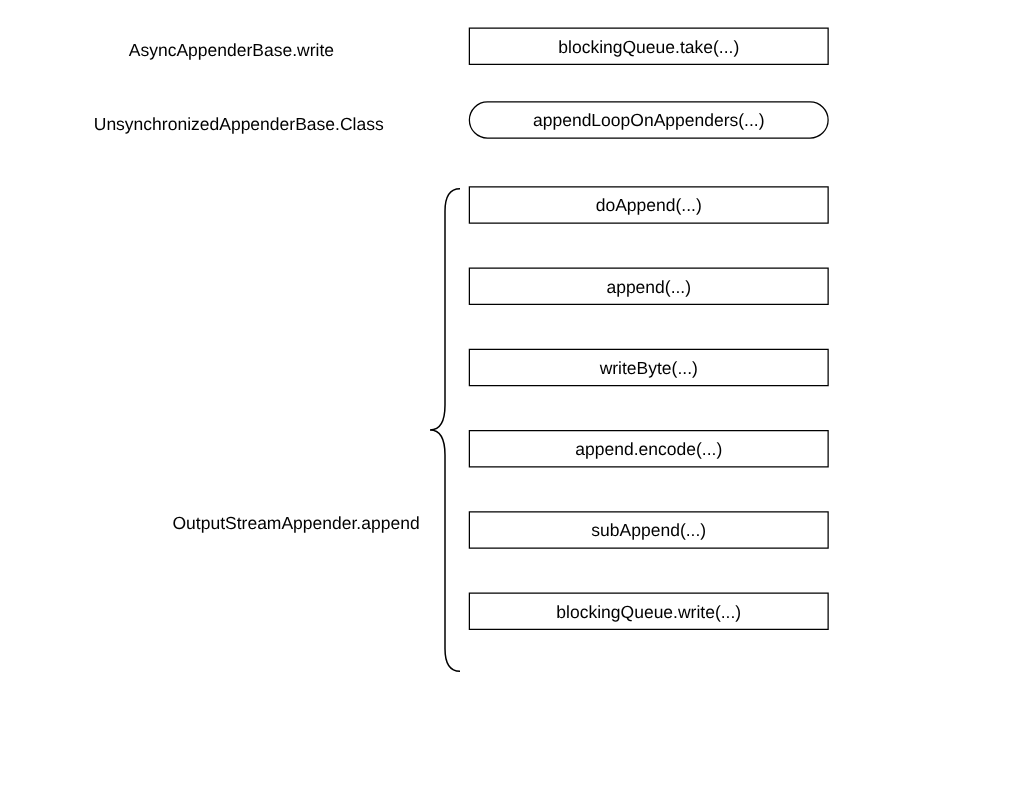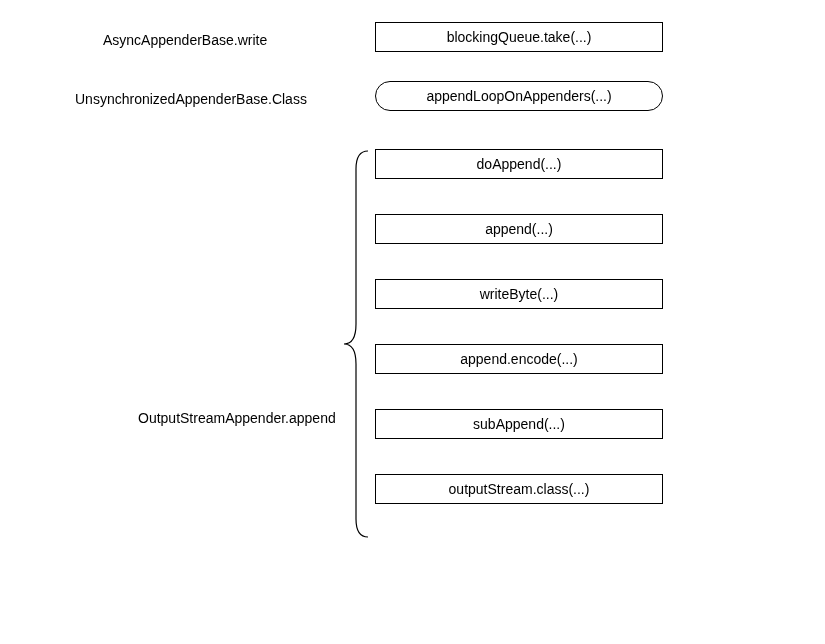--- a/index.html
+++ b/index.html
@@ -77,15 +77,15 @@
   <div class="box">
     <span>writeByte(...)</span>
   </div>
   <div class="box">
     <span>append.encode(...)</span>
   </div>
   <div class="box">
     <span>subAppend(...)</span>
   </div>
   <div class="box">
-    <span>outputStream.class(...)</span>
+    <span>blockingQueue.write(...)</span>
   </div>
 </div>
 
 </body></html>

